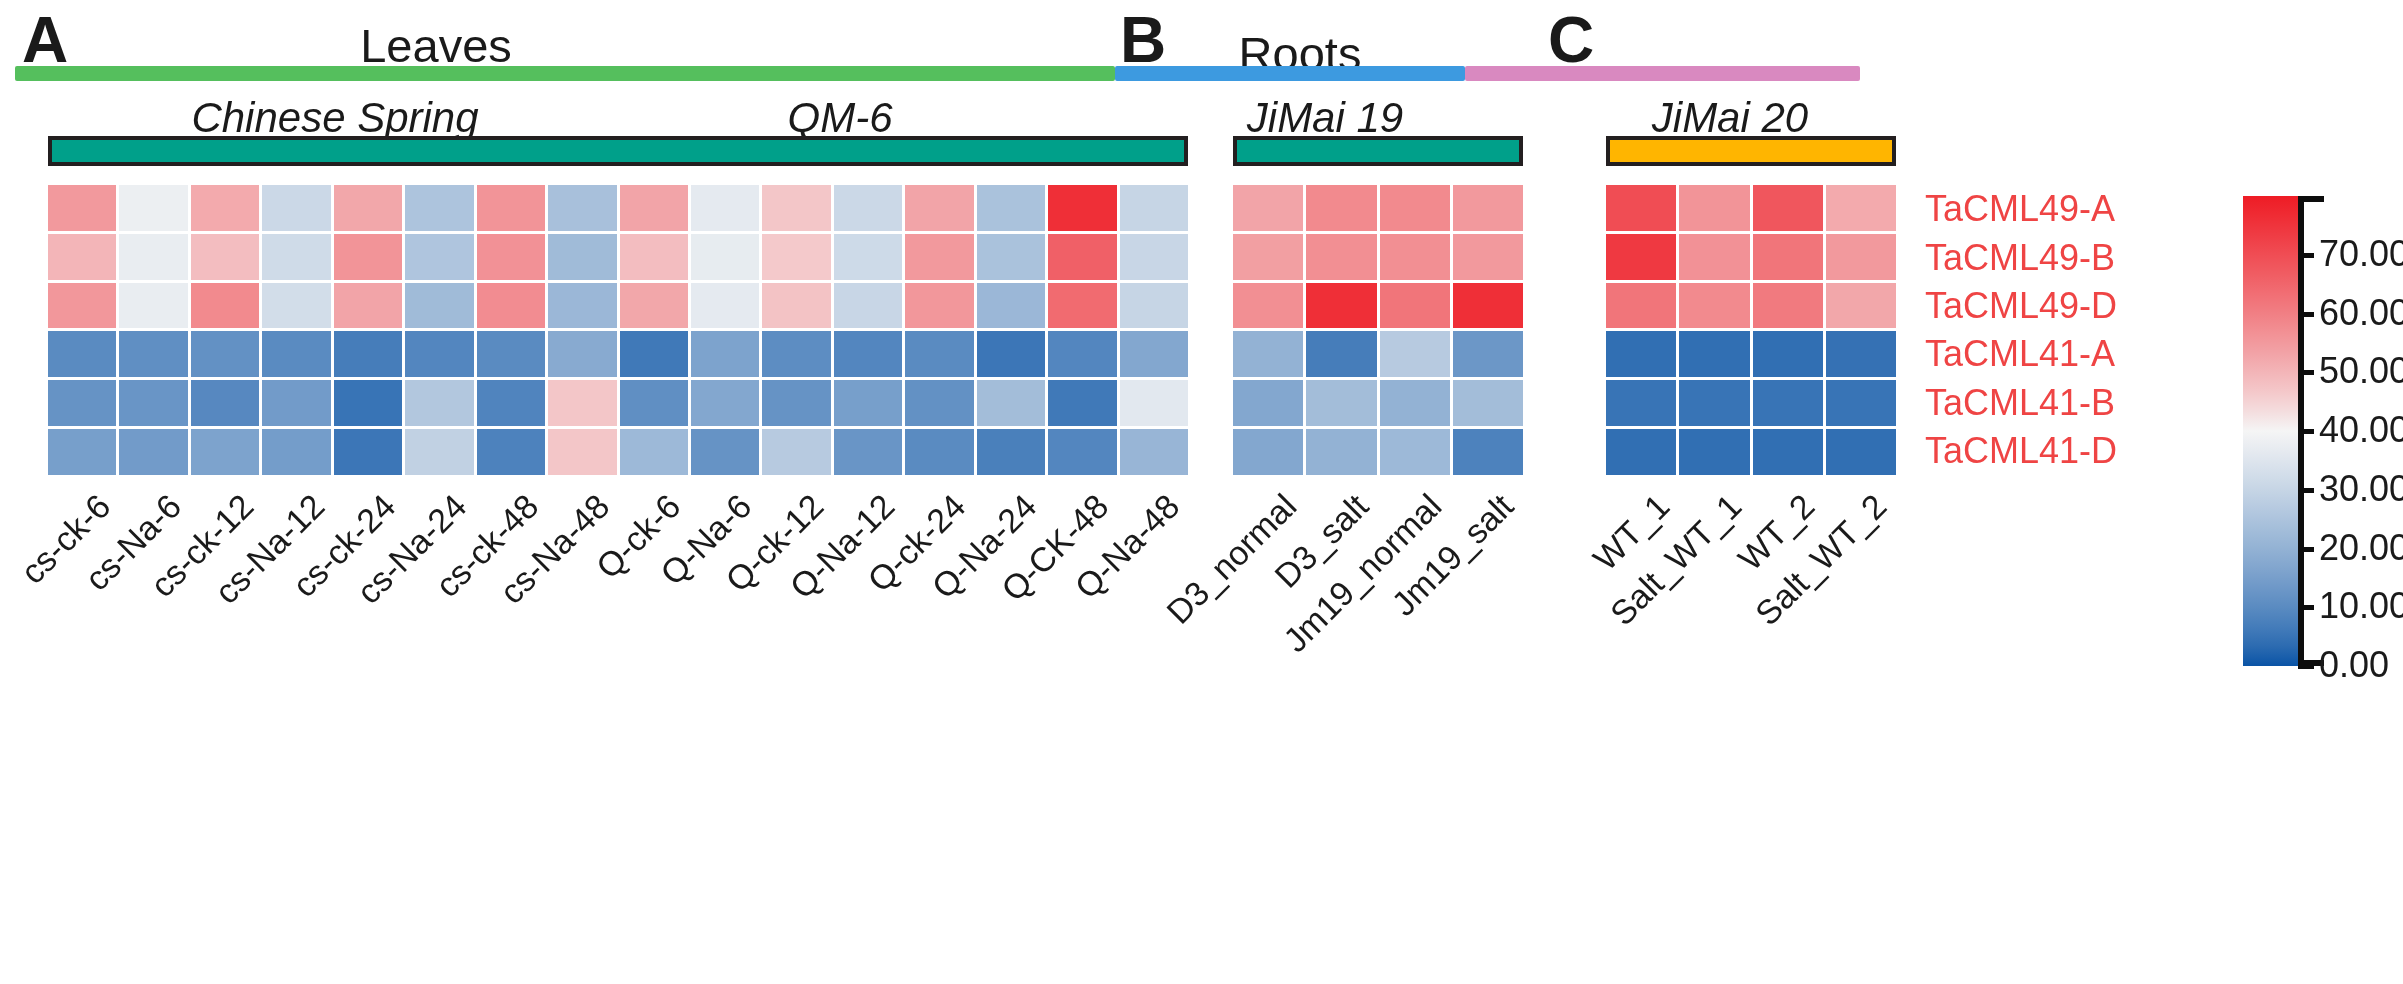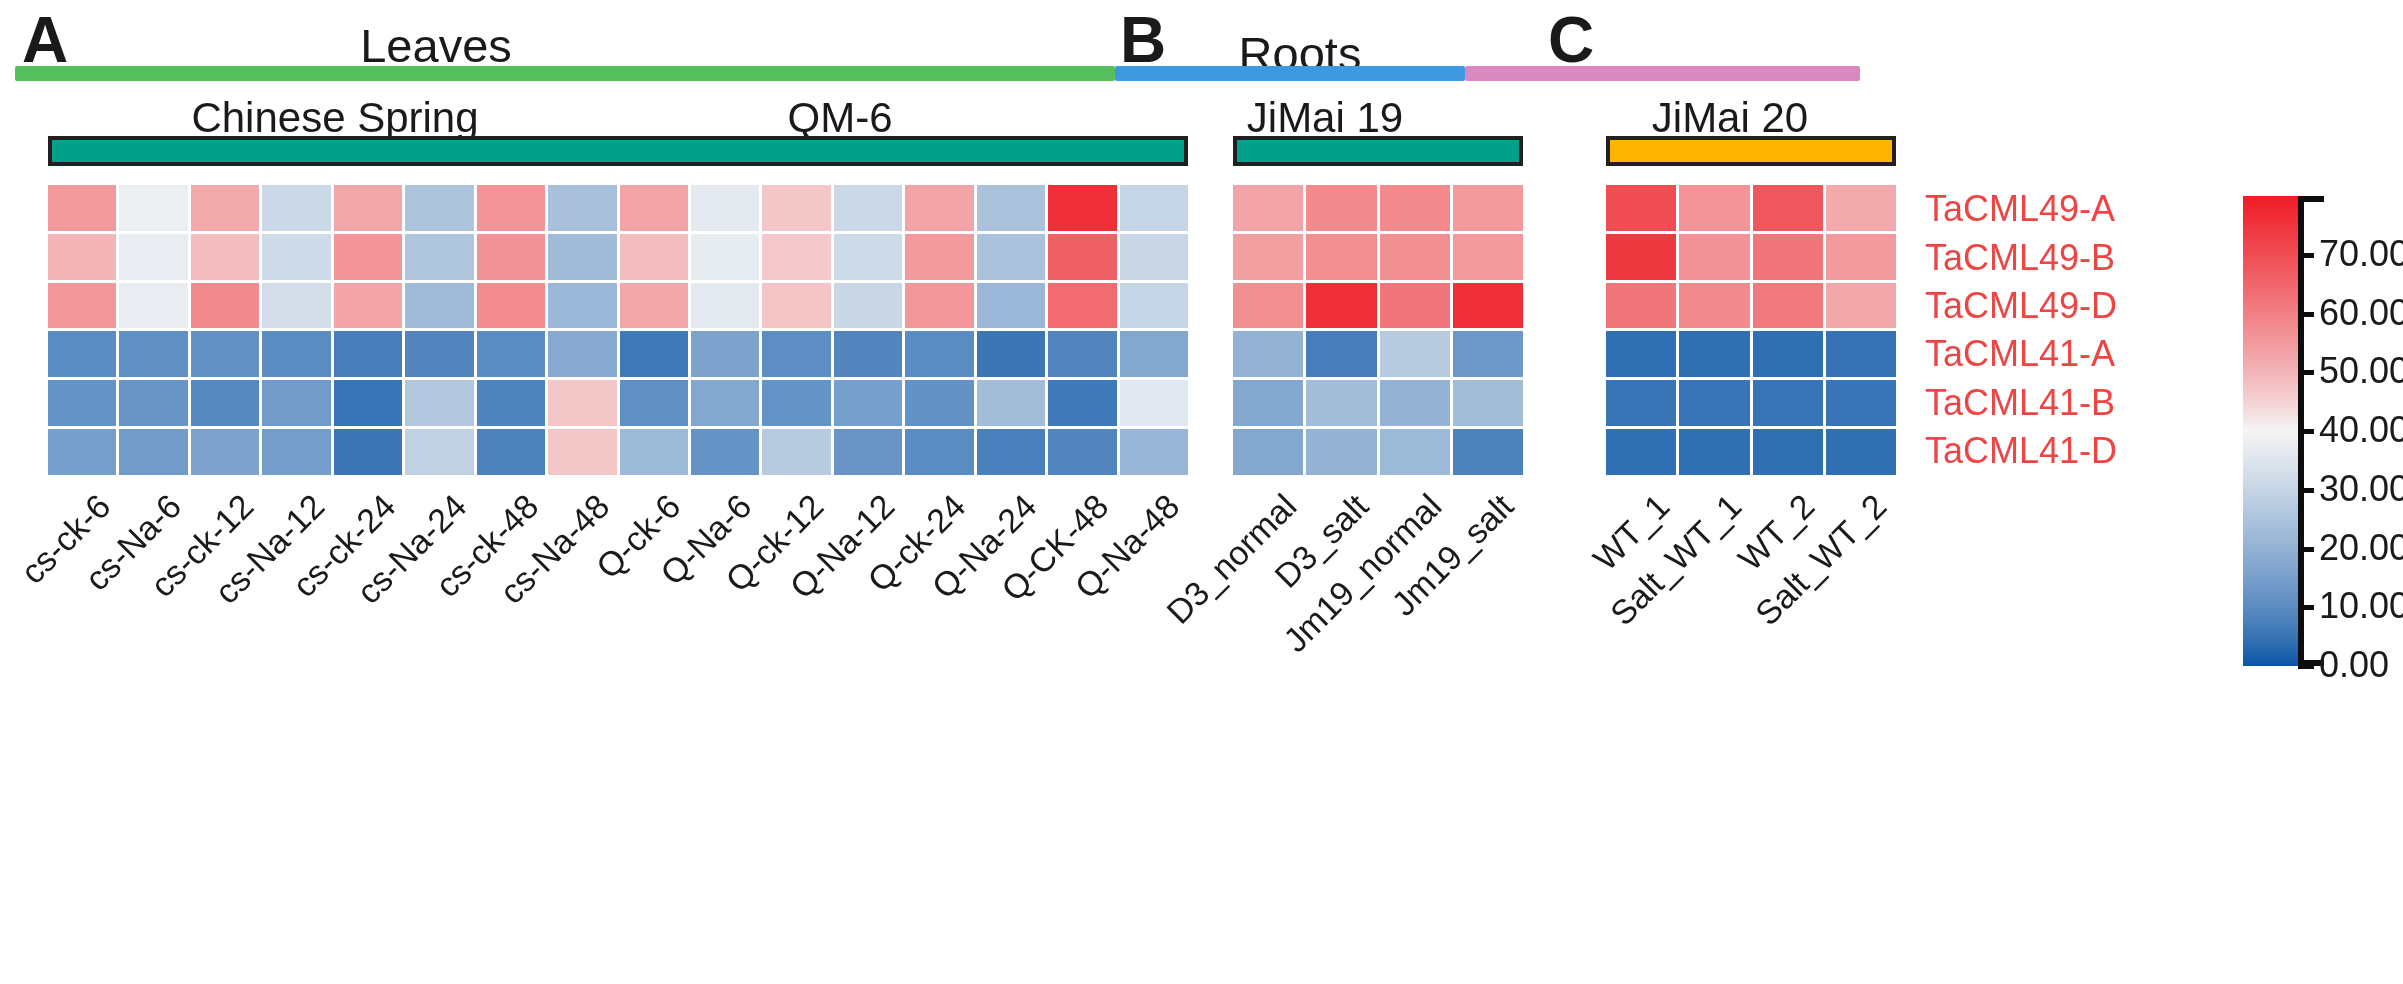--- a/index.html
+++ b/index.html
@@ -11,21 +11,21 @@
   
   .panel-letter{position:absolute;font-size:64px;font-weight:bold;line-height:1;color:#1a1a1a;}
 
   
   .tissue-title{position:absolute;font-size:47px;line-height:1;color:#1a1a1a;text-align:center;white-space:nowrap;}
 
   
   .tissue-bar{position:absolute;height:15px;border-radius:2px;}
 
   
-  .cultivar-title{position:absolute;font-size:42px;line-height:1;color:#1a1a1a;text-align:center;white-space:nowrap;}
+  .cultivar-title{position:absolute;font-size:42px;line-height:1;color:#1a1a1a;text-align:center;white-space:nowrap;font-style:italic;}
 
   
   .cultivar-box{position:absolute;height:30px;border:4px solid #231f20;box-sizing:border-box;}
 
   
   .hm{position:absolute;display:grid;gap:3px;}
   .cell{width:100%;height:100%;}
 
   
   .rowlabels{position:absolute;}

